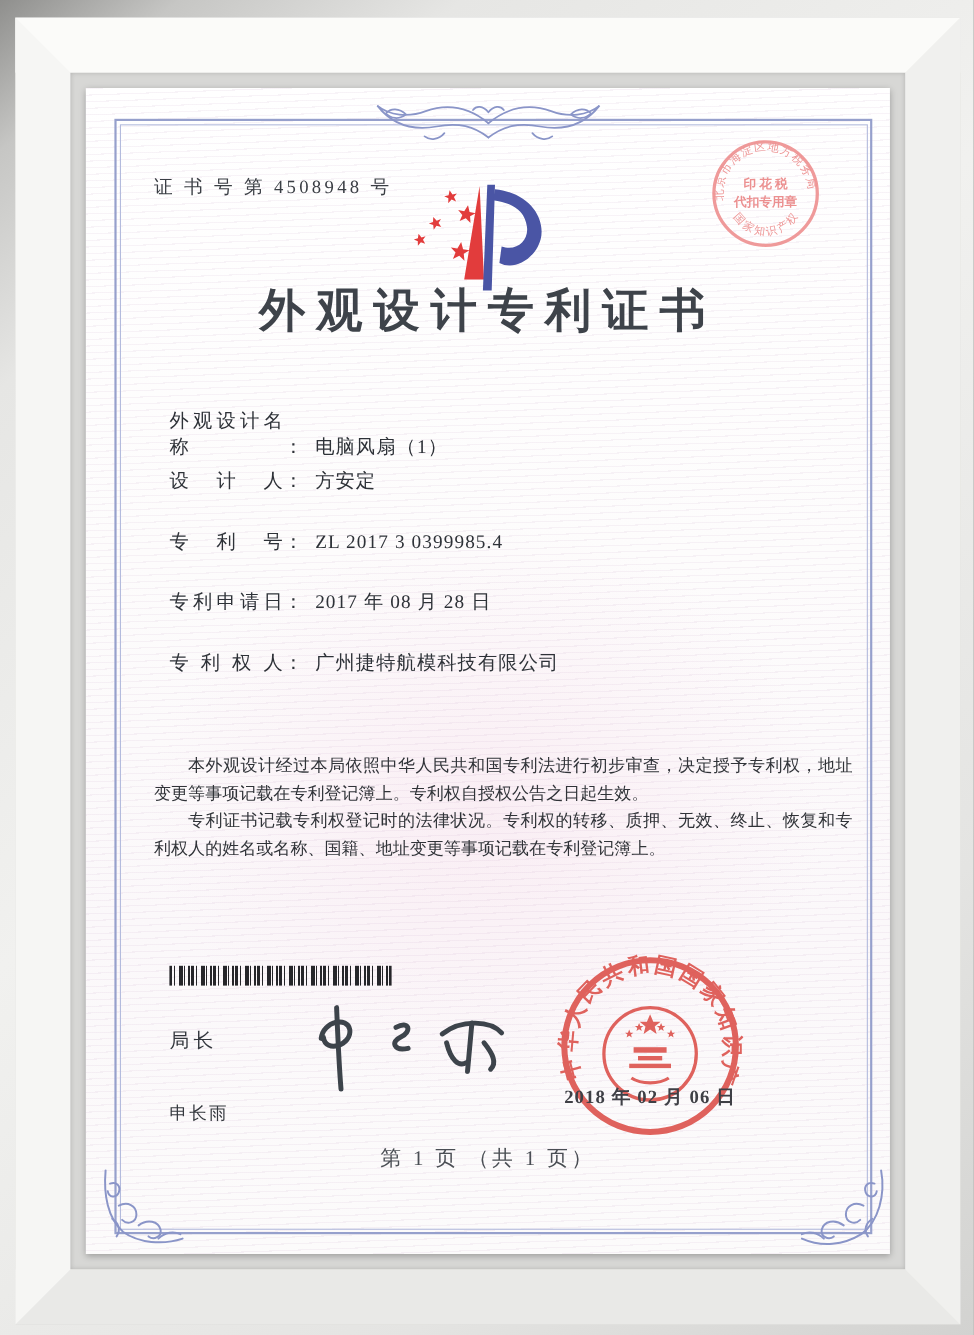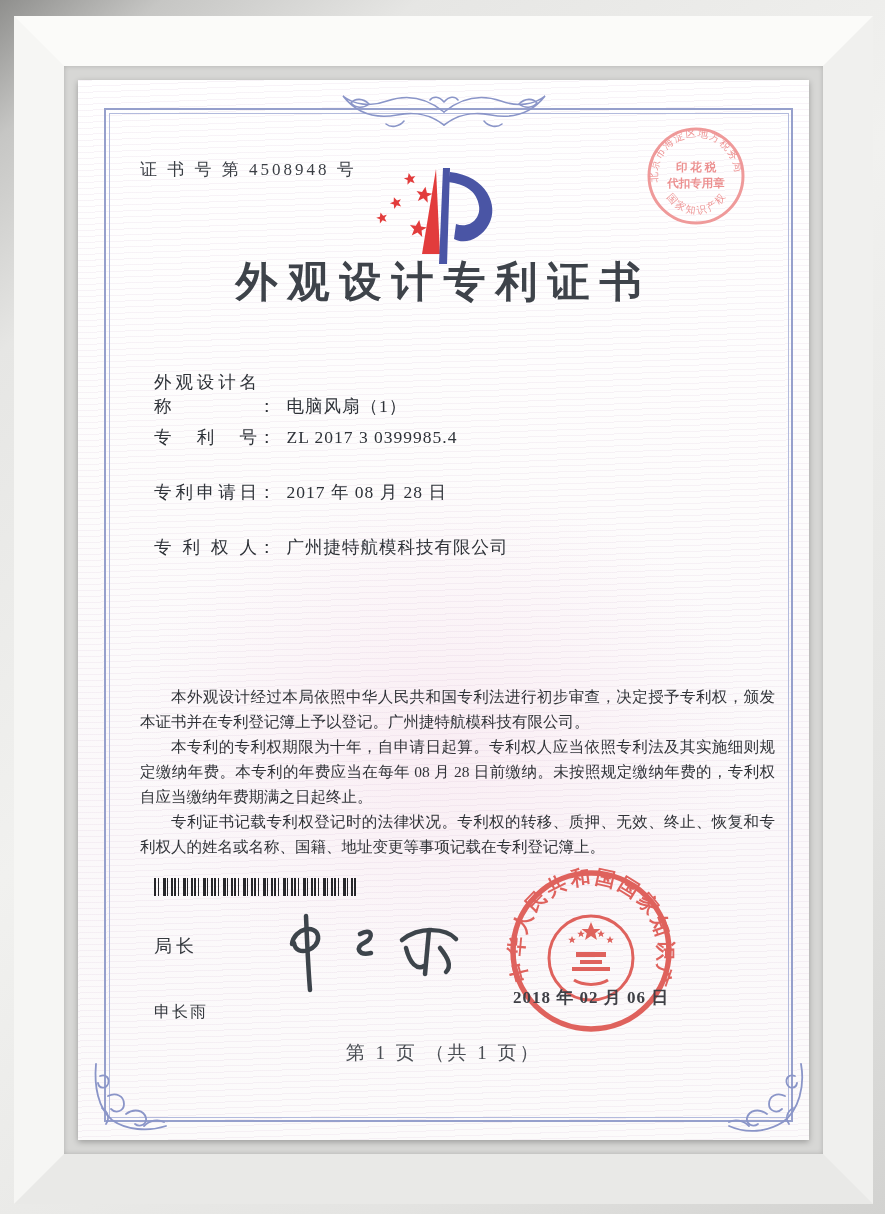--- a/index.html
+++ b/index.html
@@ -146,28 +146,28 @@
           <textPath href="#taxBot" startOffset="8%">国家知识产权局</textPath>
         </text>
         <text x="52" y="47" text-anchor="middle" font-size="11.5" font-weight="bold" fill="#ea8585">印 花 税</text>
         <text x="52" y="63" text-anchor="middle" font-size="11.5" font-weight="bold" fill="#ea8585">代扣专用章</text>
       </svg>
 
       <div class="title">外观设计专利证书</div>
 
       <div class="fields">
         <div class="frow"><span class="flabel">外观设计名称</span><span class="fcolon">：</span><span>电脑风扇（1）</span></div>
+        <div class="frow"><span class="flabel">设计人</span><span class="fcolon">：</span><span>方安定</span></div>
         <div class="frow"><span class="flabel">专利号</span><span class="fcolon">：</span><span>ZL 2017 3 0399985.4</span></div>
         <div class="frow"><span class="flabel">专利申请日</span><span class="fcolon">：</span><span>2017 年 08 月 28 日</span></div>
         <div class="frow"><span class="flabel">专利权人</span><span class="fcolon">：</span><span>广州捷特航模科技有限公司</span></div>
       </div>
 
       <div class="paras">
-        <p>本外观设计经过本局依照中华人民共和国专利法进行初步审查，决定授予专利权，颁发本证书并在专利登记簿上予以登记。广州捷特航模科技有限公司。</p>
-        <p>本专利的专利权期限为十年，自申请日起算。专利权人应当依照专利法及其实施细则规定缴纳年费。本专利的年费应当在每年 08 月 28 日前缴纳。未按照规定缴纳年费的，专利权自应当缴纳年费期满之日起终止。</p>
+        <p>本外观设计经过本局依照中华人民共和国专利法进行初步审查，决定授予专利权，地址变更等事项记载在专利登记簿上。专利权自授权公告之日起生效。</p>
         <p>专利证书记载专利权登记时的法律状况。专利权的转移、质押、无效、终止、恢复和专利权人的姓名或名称、国籍、地址变更等事项记载在专利登记簿上。</p>
       </div>
 
       <div class="barcode"></div>
 
       <div class="signoff-title">局长</div>
       <div class="signoff-name">申长雨</div>
 
       <svg class="signature" width="210" height="82" viewBox="0 0 210 82">
         <g stroke="#3d444b" stroke-width="4.5" fill="none" stroke-linecap="round" stroke-linejoin="round">

